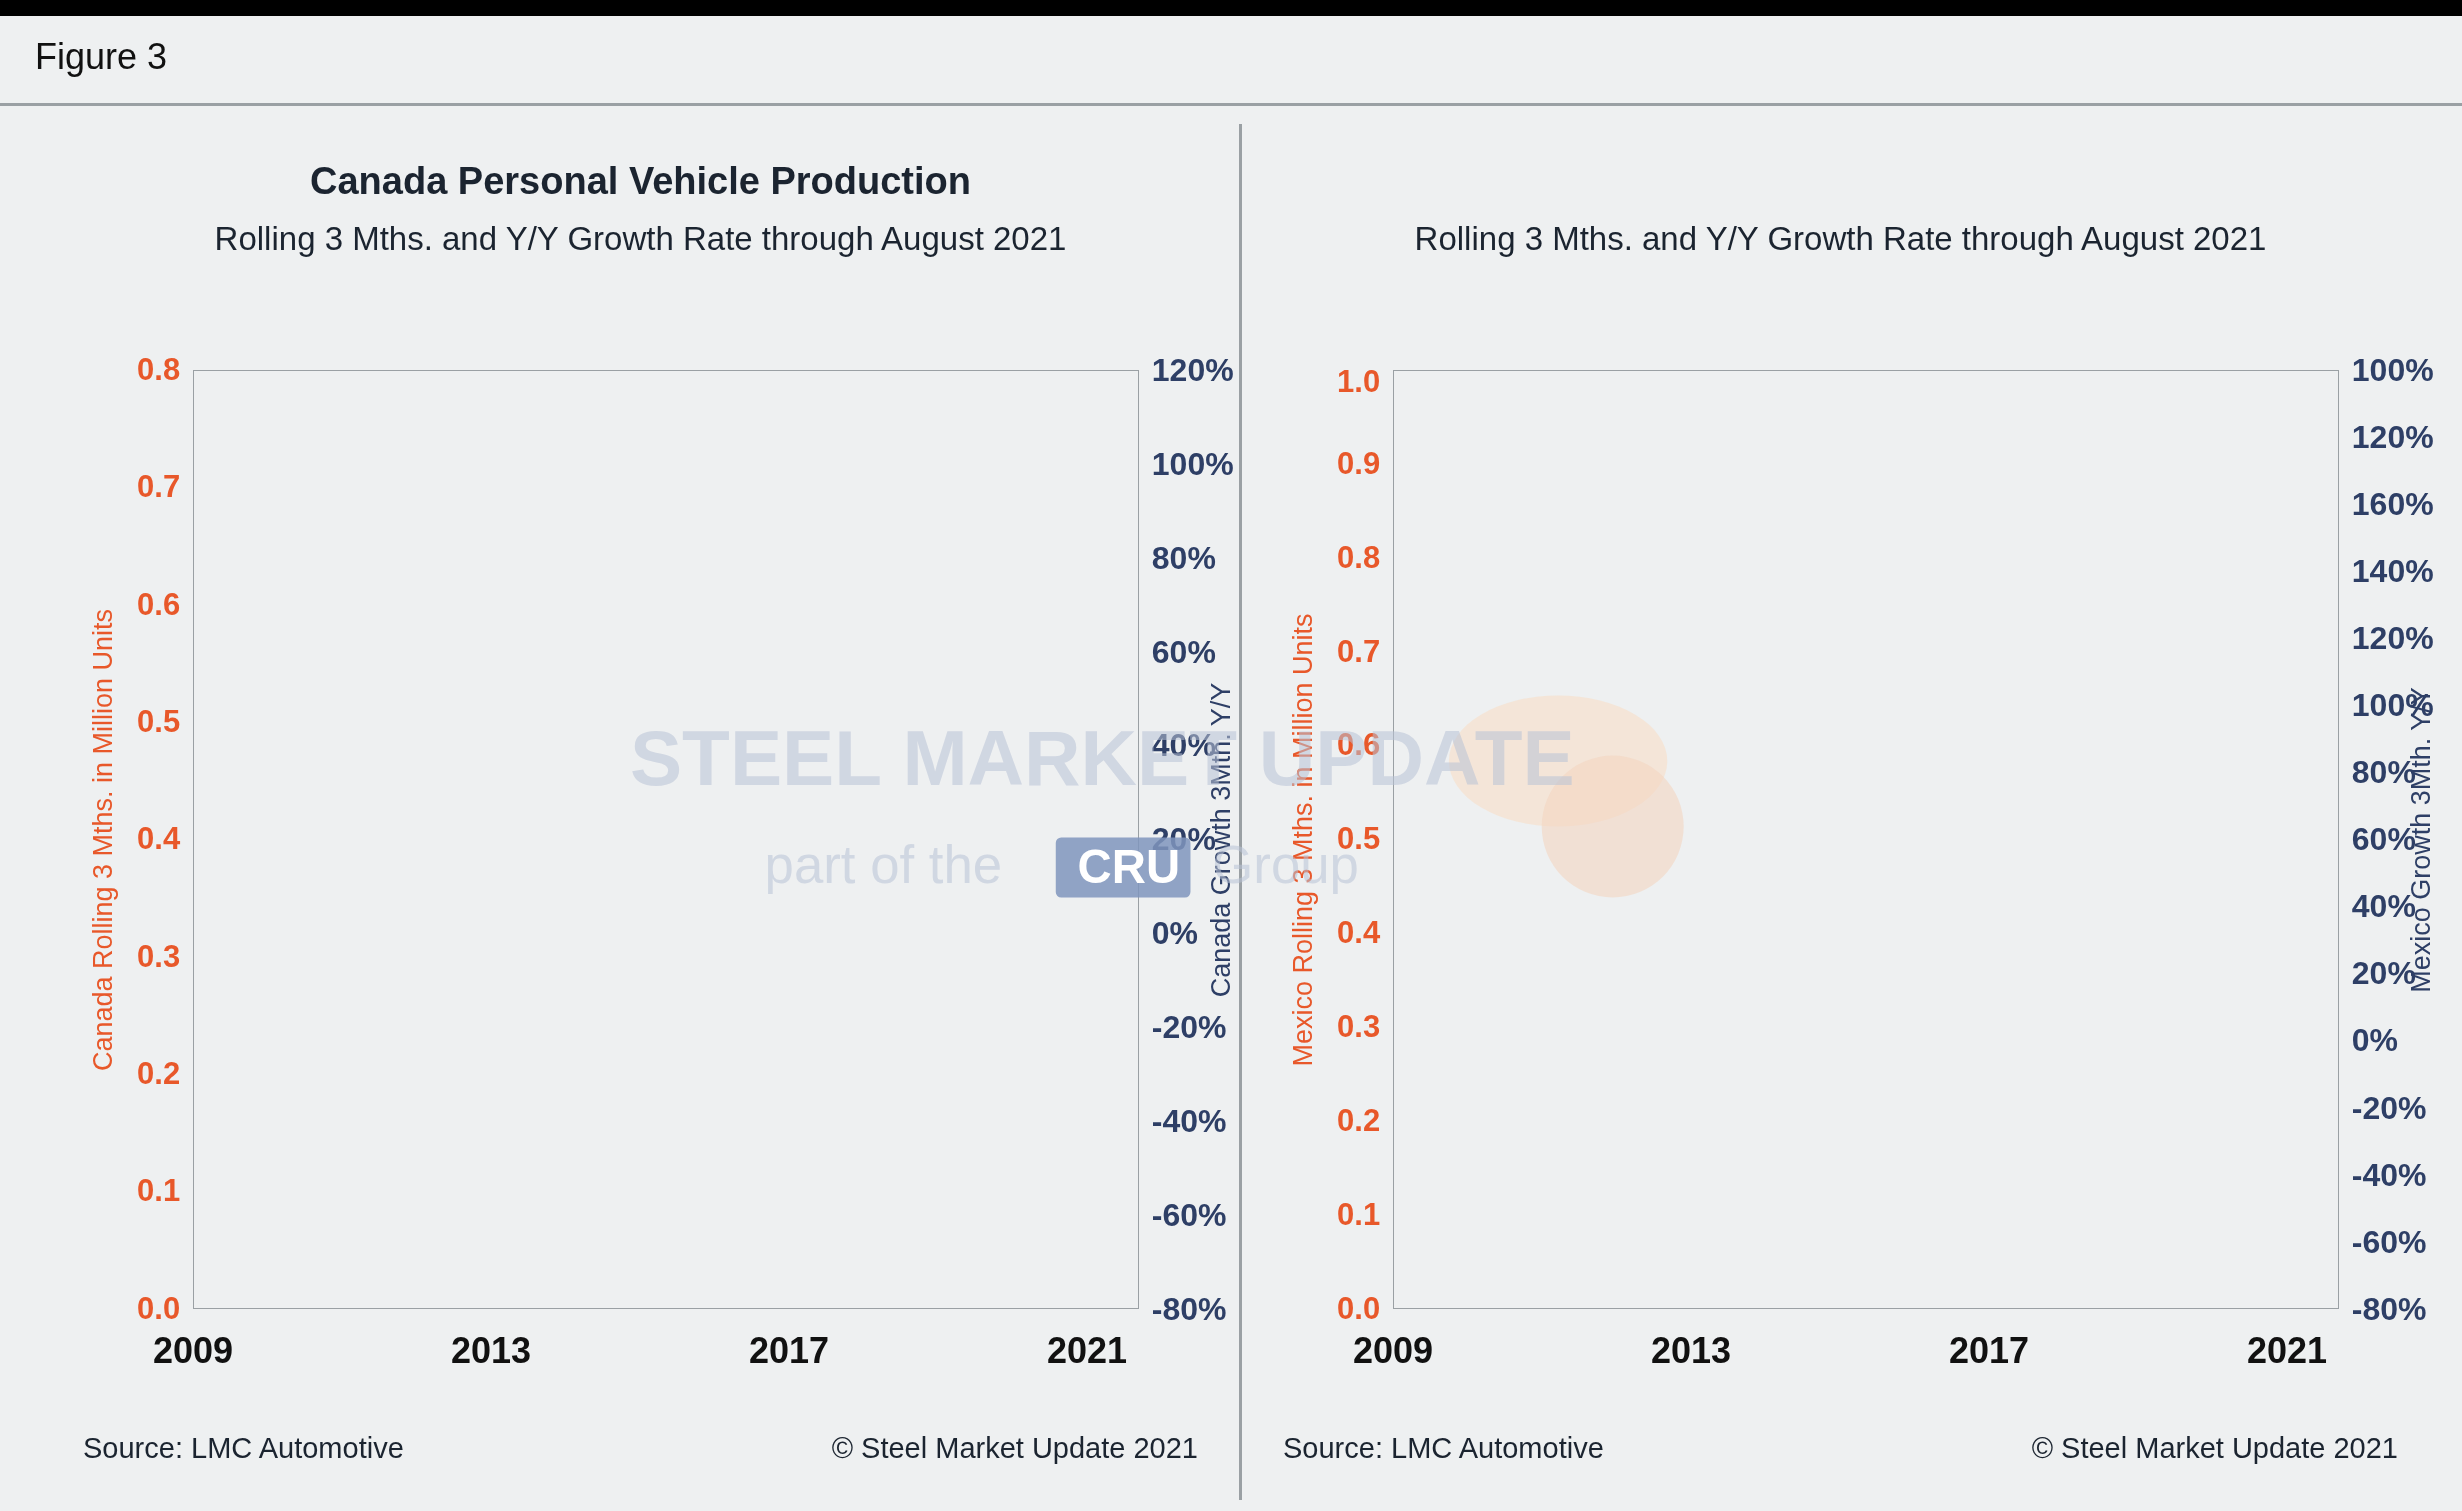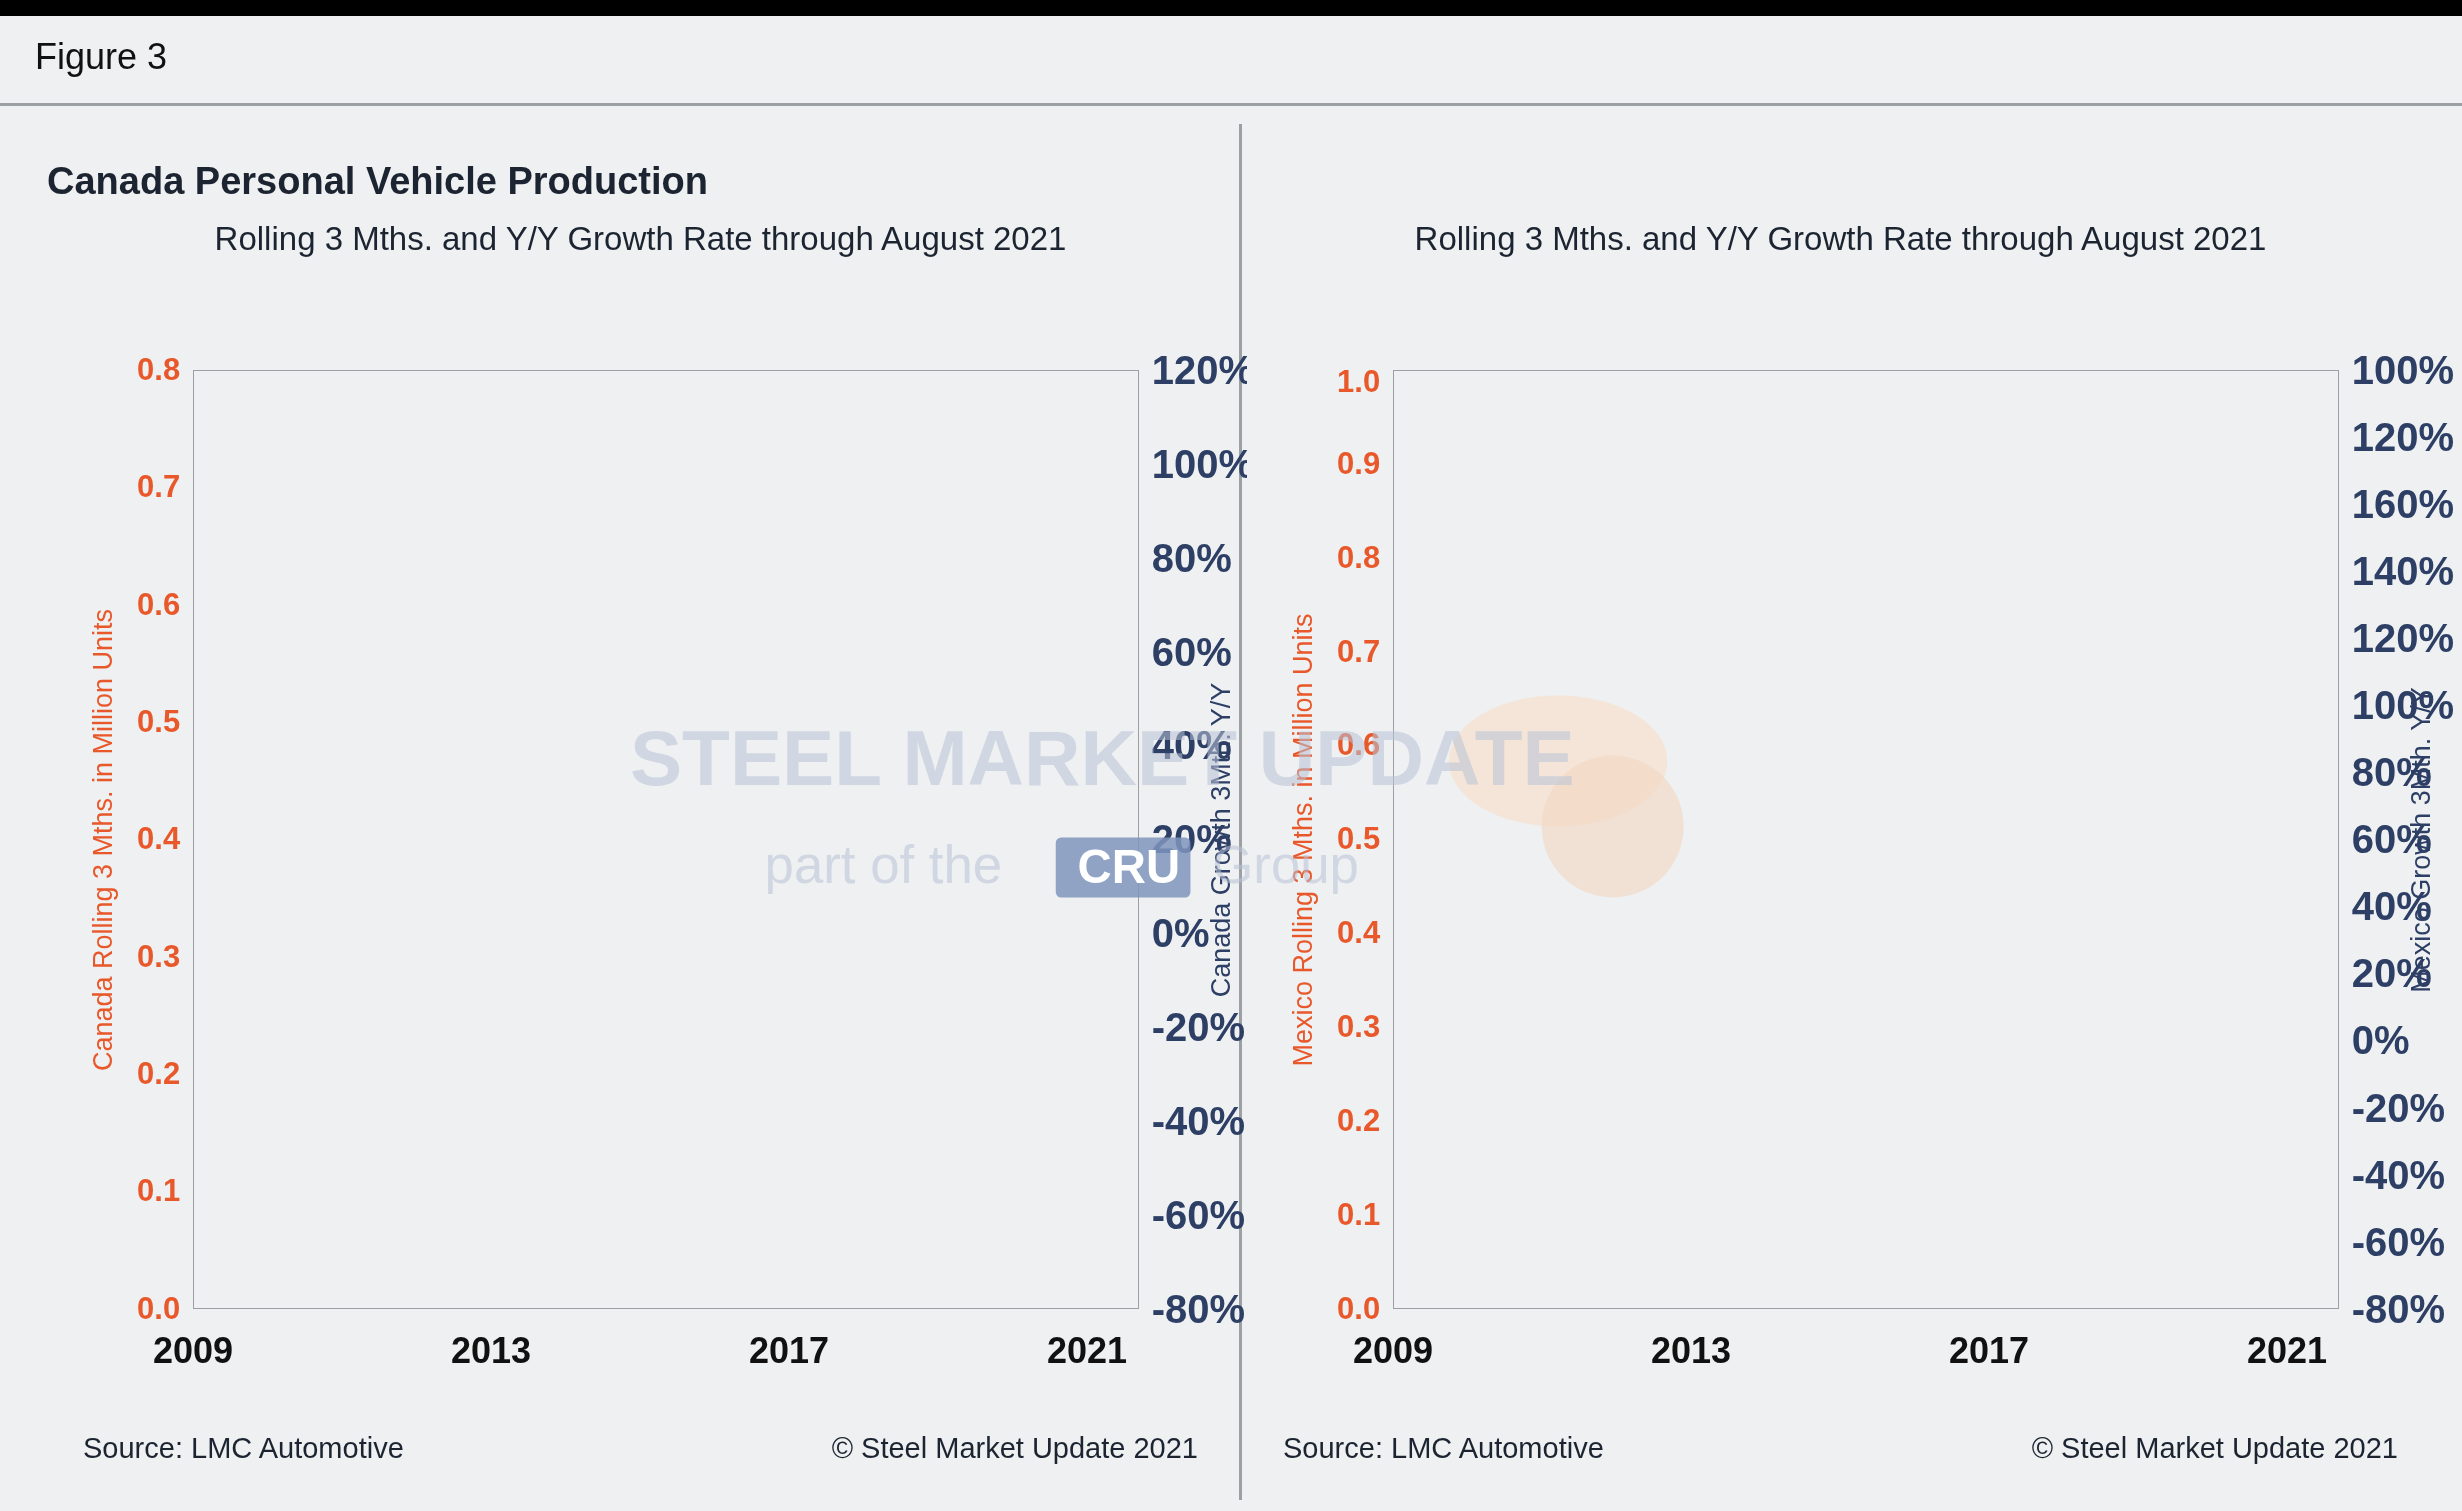--- a/index.html
+++ b/index.html
@@ -5,26 +5,26 @@
   html,body{margin:0;padding:0;background:#000;}
   body{width:2462px;height:1512px;font-family:"Liberation Sans",sans-serif;}
   #page{position:relative;width:2462px;height:1512px;background:#000;overflow:hidden;}
   #sheet{position:absolute;left:0;top:16.4px;width:2462px;height:1495px;background:#eef0f1;}
   #figlabel{position:absolute;left:35px;top:20px;font-size:36px;color:#111;}
   #divider{position:absolute;left:0;top:87px;width:2462px;height:2.7px;background:#9aa0a4;}
   .panel{position:absolute;top:108px;height:1376px;background:#eef0f1;}
   #panel-left{left:47px;width:1187px;}
   #panel-right{left:1247px;width:1187px;}
   #vline{position:absolute;left:1239px;top:108px;width:2.7px;height:1376px;background:#9aa0a4;}
-  .ptitle{position:absolute;left:0;right:0;top:36px;text-align:left;font-size:38px;font-weight:bold;color:#1b2430;}
+  .ptitle{position:absolute;left:0;right:0;top:36px;text-align:center;font-size:38px;font-weight:bold;color:#1b2430;}
   .psub{position:absolute;left:0;right:0;top:96px;text-align:center;font-size:33px;color:#1b2430;}
   .plot{position:absolute;left:146px;top:246px;width:946px;height:939px;}
   .plotbox{position:absolute;left:0;top:0;width:100%;height:100%;border:1.8px solid #9aa0a4;box-sizing:border-box;background:#eef0f1;}
   .axisL{position:absolute;right:100%;margin-right:12.8px;transform:translateY(-50%);font-size:31px;font-weight:bold;color:#e8582a;white-space:nowrap;}
-  .axisR{position:absolute;left:100%;margin-left:12.8px;transform:translateY(-50%);font-size:40px;font-weight:bold;color:#2e3f66;white-space:nowrap;}
+  .axisR{position:absolute;left:100%;margin-left:12.8px;transform:translateY(-50%);font-size:32px;font-weight:bold;color:#2e3f66;white-space:nowrap;}
   .xtick{position:absolute;top:100%;margin-top:21px;transform:translateX(-50%);font-size:36px;font-weight:bold;color:#111;}
   .ytitleL{position:absolute;left:38px;top:246px;height:939px;width:36px;}
   .ytitleL span{position:absolute;left:50%;top:50%;transform:translate(-50%,-50%) rotate(-90deg);white-space:nowrap;font-size:27px;color:#e8582a;}
   .ytitleR{position:absolute;left:1156px;top:246px;height:939px;width:36px;}
   .ytitleR span{position:absolute;left:50%;top:50%;transform:translate(-50%,-50%) rotate(-90deg);white-space:nowrap;font-size:27px;color:#2e3f66;}
   .source{position:absolute;left:36px;bottom:35px;font-size:29px;color:#1b2430;margin-top:35px;}
   .copy{position:absolute;right:36px;bottom:35px;font-size:29px;color:#1b2430;text-align:right;}
   svg{display:block;}
   #wm{position:absolute;left:629px;top:674px;width:1203px;height:273px;pointer-events:none;}
   #wm .wtext{font-family:"Liberation Sans",sans-serif;font-weight:bold;font-size:86px;fill:#b9c3d6;opacity:.55;}

